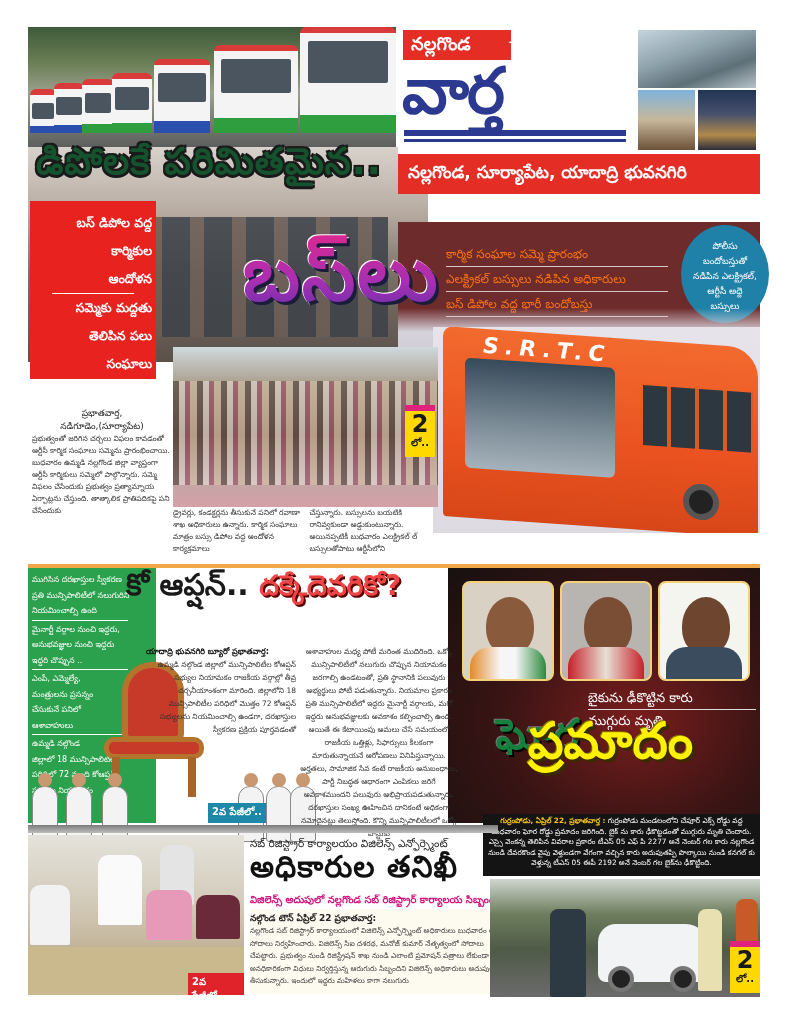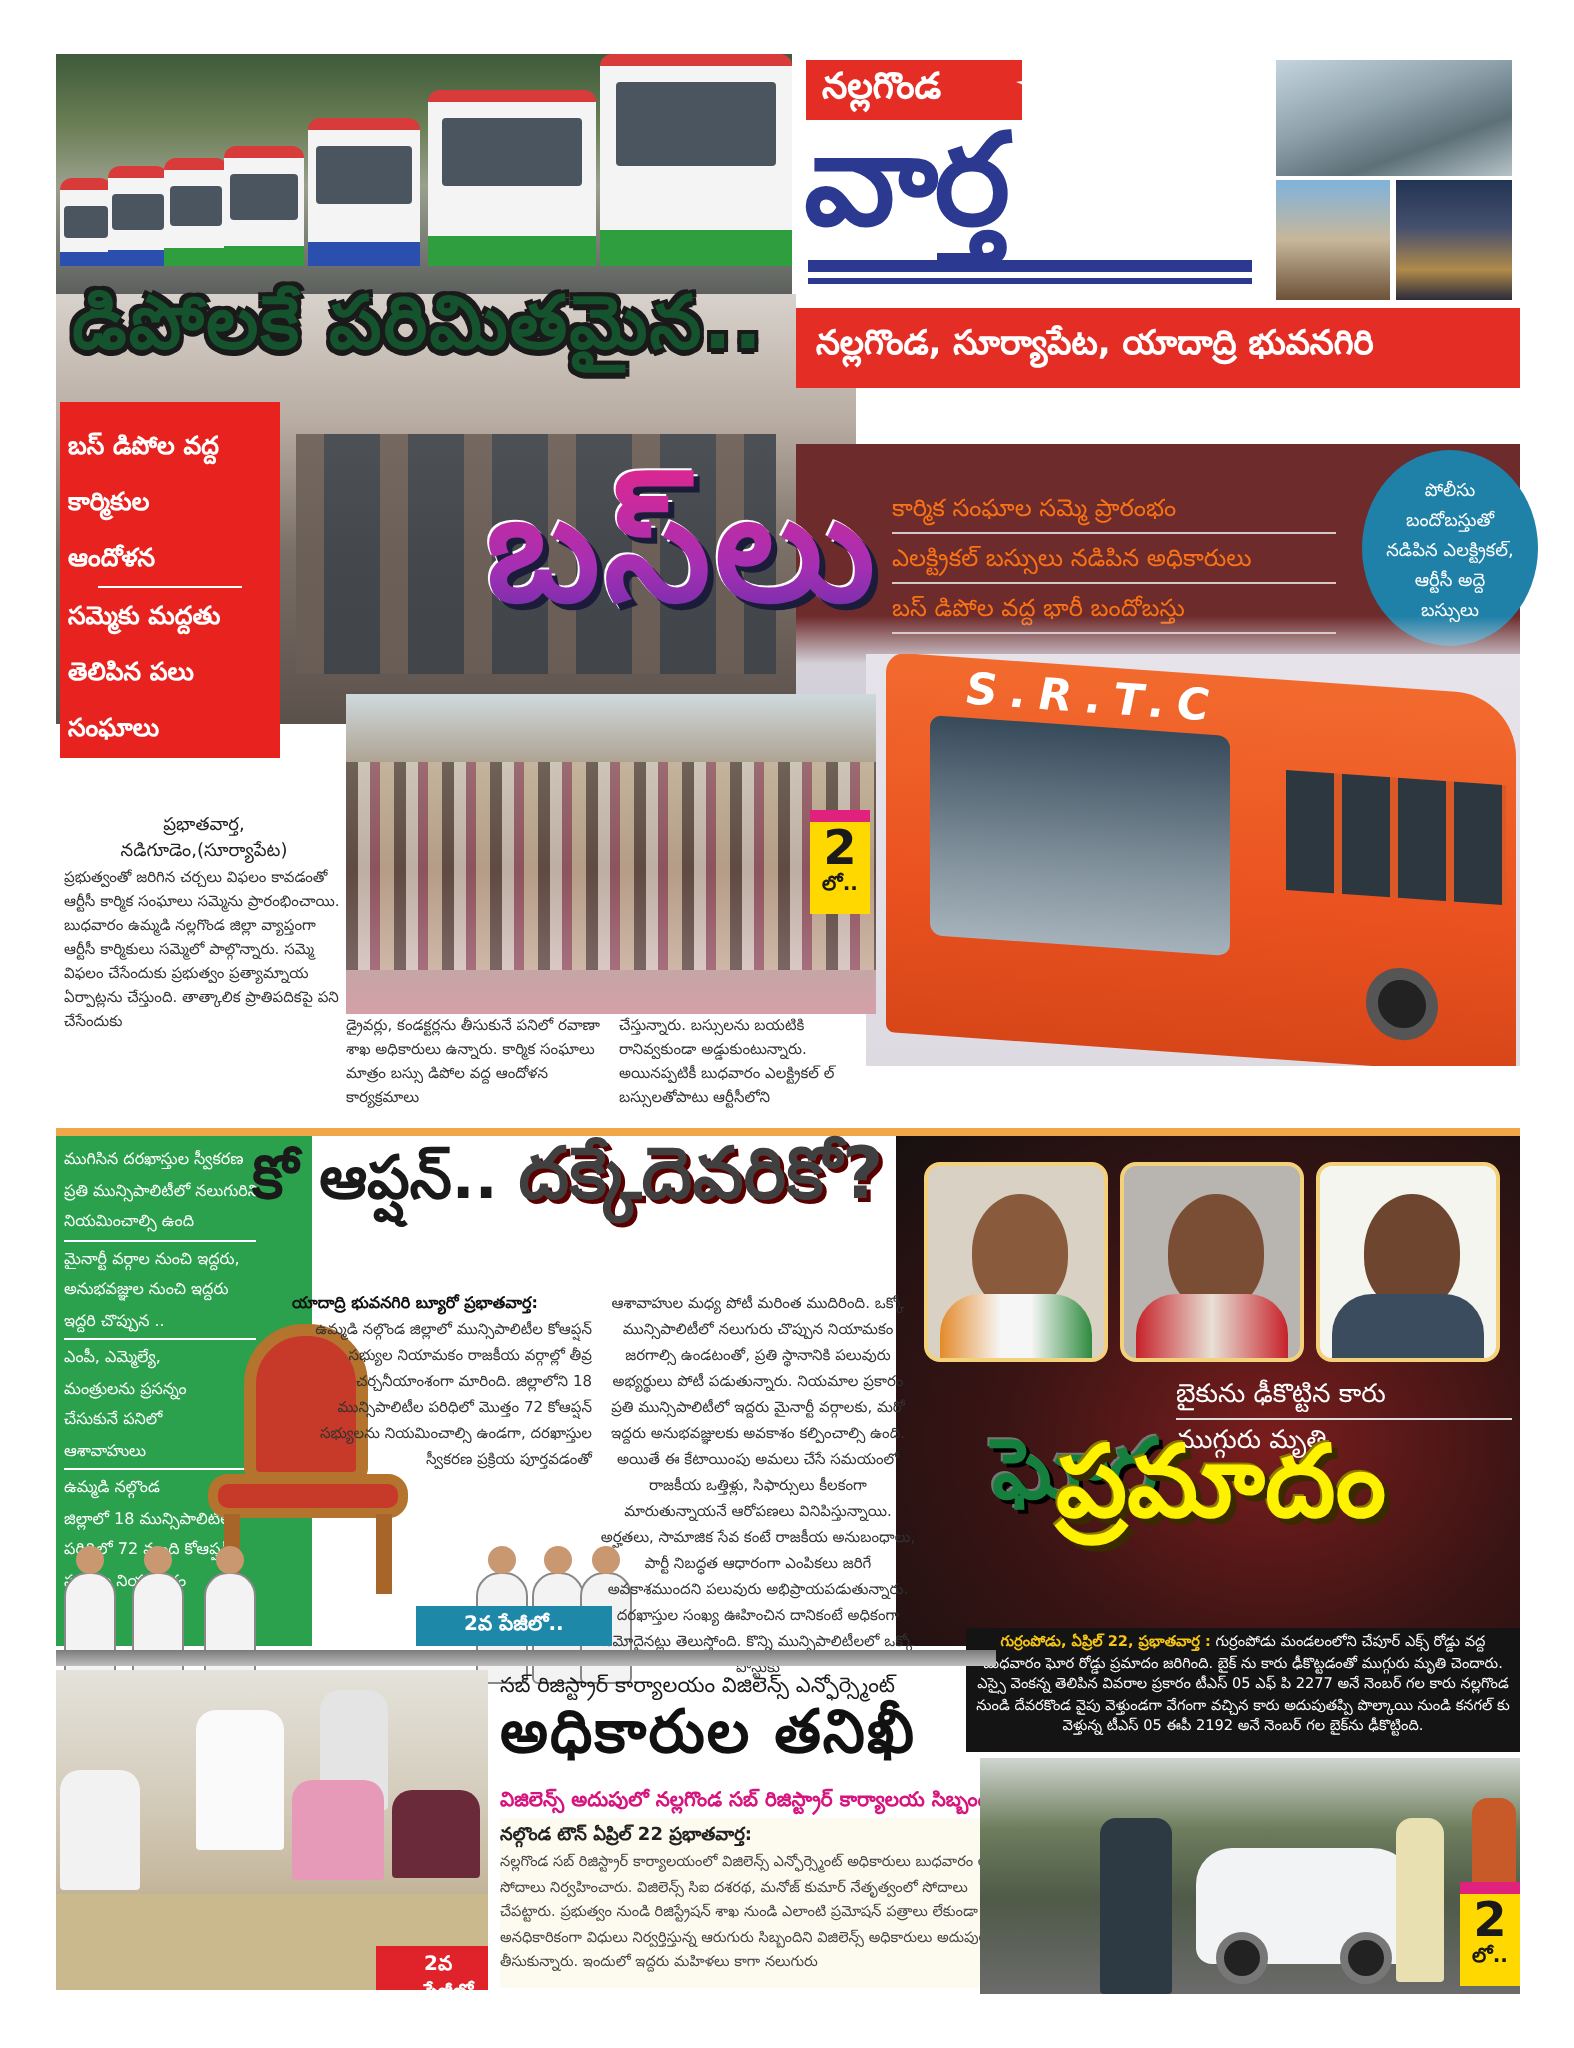--- a/index.html
+++ b/index.html
@@ -26,22 +26,22 @@
   .depot-pillars { position: absolute; left: 120px; top: 70px; width: 240px; height: 120px;
     background: repeating-linear-gradient(90deg, #6a5d55 0 14px, #3b4148 14px 42px); opacity: .85; }
 
   .headline-yellow {
     left: 8px; top: 113px; font-size: 37px; font-weight: bold; color: #14532d;
     letter-spacing: 1px; white-space: nowrap;
     text-shadow: -2px -2px 0 #1a1a1a, 2px -2px 0 #1a1a1a, -2px 2px 0 #1a1a1a, 2px 2px 0 #1a1a1a, 0 3px 0 #1a1a1a;
   }
 
   .red-box {
-    left: 2px; top: 174px; width: 110px; height: 178px; background: #e8221f; color: #fff;
-    text-align: left; padding: 8px 4px; font-size: 12.5px; line-height: 28px; font-weight: bold;
+    left: 2px; top: 174px; width: 126px; height: 178px; background: #e8221f; color: #fff;
+    text-align: right; padding: 8px 4px; font-size: 12.5px; line-height: 28px; font-weight: bold;
   }
   .red-box hr { border: 0; border-top: 1px solid #fff; width: 70%; margin: 0 auto; }
 
   .bassulu {
     left: 215px; top: 202px; font-size: 76px; font-weight: bold;
     color: #7a2cb4; letter-spacing: 2px;
     background: linear-gradient(180deg, #e0278e 0%, #a62fb3 50%, #3a2ea2 100%);
     -webkit-background-clip: text; background-clip: text; -webkit-text-fill-color: transparent;
     filter: drop-shadow(3px 3px 0 #1b1b3a) drop-shadow(-1px -1px 0 #fff);
   }
@@ -110,26 +110,26 @@
 
   .chair { left: 70px; top: 615px; width: 110px; height: 150px; }
   .chair-back { position: absolute; left: 24px; top: 20px; width: 62px; height: 80px; background: #c73a2a; border: 6px solid #b4742d; border-radius: 30px 30px 8px 8px; }
   .chair-seat { position: absolute; left: 6px; top: 95px; width: 100px; height: 22px; background: #c73a2a; border: 5px solid #b4742d; border-radius: 10px; }
   .chair-leg { position: absolute; top: 115px; width: 8px; height: 40px; background: #a76529; }
   .people { left: 0; top: 740px; width: 290px; height: 75px; }
   .person { position: absolute; bottom: 0; width: 26px; height: 56px; background: #f3f3f3; border: 1px solid #888; border-radius: 12px 12px 3px 3px; }
   .person::before { content: ""; position: absolute; top: -14px; left: 5px; width: 14px; height: 14px; border-radius: 50%; background: #c99770; }
 
   .ko-headline { left: 98px; top: 540px; font-size: 30px; font-weight: bold; color: #1a1a1a; white-space: nowrap; }
-  .ko-headline .red { color: #404040; font-size: 36px; text-shadow: 2px 2px 0 #5a0000; }
+  .ko-headline .red { color: #ef4444; font-size: 28px; text-shadow: 2px 2px 0 #5a0000; }
 
   .story2-c1 { left: 118px; top: 618px; width: 150px; font-size: 7.5px; line-height: 13px; color: #333; text-align: right; }
   .story2-c1 .dl { font-weight: bold; color: #111; font-size: 8px; text-align: left; }
   .story2-c2 { left: 272px; top: 618px; width: 158px; font-size: 7.5px; line-height: 13px; color: #333; text-align: center; }
-  .page2-tag { position: absolute; background: #1e88a8; color: #fff; font-size: 10px; font-weight: bold; padding: 3px 24px; }
+  .page2-tag { position: absolute; background: #1e88a8; color: #fff; font-size: 10px; font-weight: bold; padding: 3px 4px; }
   .page2-tag.red { background: #e0222a; }
 
   .portrait { position: absolute; top: 554px; width: 92px; height: 100px; border: 2px solid #f3d17a; border-radius: 8px; overflow: hidden; }
   .portrait .face { position: absolute; left: 22px; top: 14px; width: 48px; height: 58px; border-radius: 50% 50% 45% 45%; background: #8b5e41; }
   .portrait .body { position: absolute; left: 6px; right: 6px; bottom: 0; height: 32px; border-radius: 20px 20px 0 0; }
 
   .ghora { left: 468px; top: 650px; font-size: 42px; font-weight: bold; color: #15803d; text-shadow: 2px 2px 0 #000, -1px -1px 0 #777; margin-top: 33px; }
   .bike-lines { left: 560px; top: 660px; width: 168px; text-align: left; color: #fff; font-size: 13px; line-height: 22px; }
   .bike-lines div:first-child { border-bottom: 1px solid #ddd; }
   .pramadam { left: 500px; top: 685px; font-size: 50px; font-weight: bold; color: #fff200; text-shadow: 3px 3px 0 #3a2a00, -1px -1px 0 #8a7a00; white-space: nowrap; }

